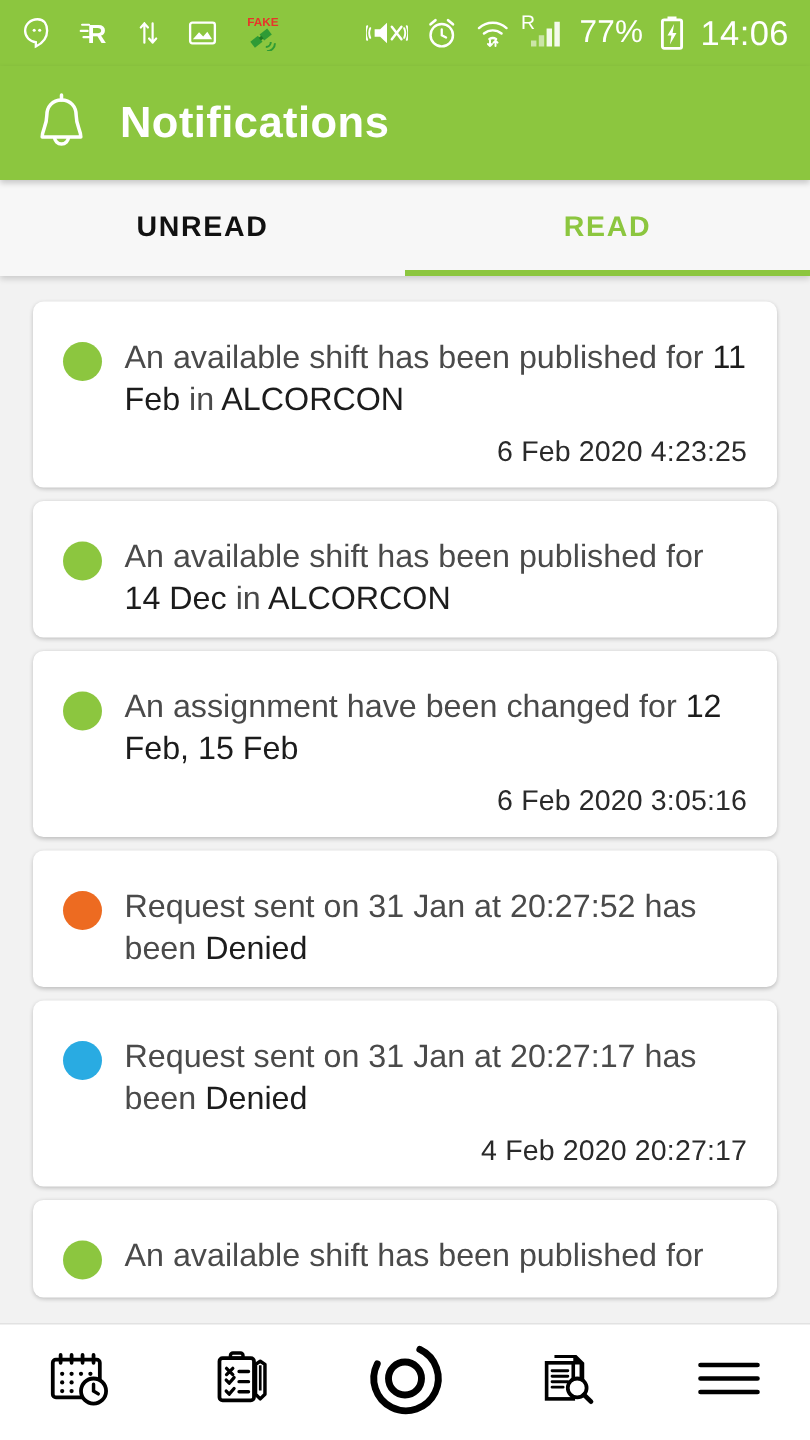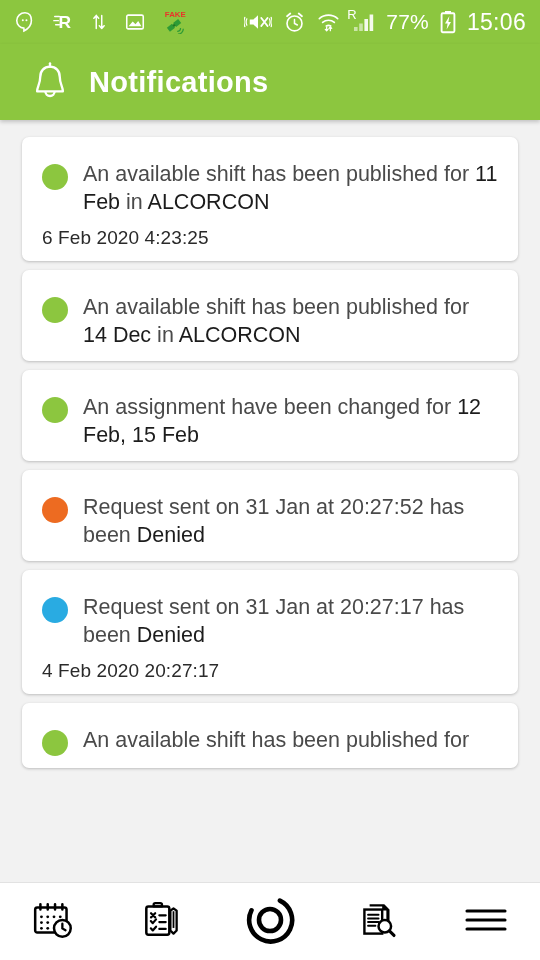--- a/index.html
+++ b/index.html
@@ -72,21 +72,21 @@
     color: #fff;
     line-height: 1;
   }
 
   
   .app-bar {
     height: 76px;
     background: #8CC63F;
     display: flex;
     align-items: center;
-    padding: 0 31px;
+    padding: 0 22px;
     flex: 0 0 auto;
     box-shadow: 0 2px 4px rgba(0,0,0,.20);
     position: relative;
     z-index: 5;
   }
   .app-bar .bell { margin-right: 20px; display: flex; }
   .app-title {
     color: #ffffff;
     font-size: 29px;
     font-weight: bold;
@@ -158,20 +158,21 @@
     line-height: 1.28;
     color: #4a4a4a;
     font-weight: normal;
     flex: 1 1 auto;
   }
   .msg .em {
     color: #1c1c1c;
     font-weight: normal;
   }
   .stamp {
+    text-align: right;
     font-size: 19px;
     color: #2a2a2a;
     margin-top: 11px;
     letter-spacing: .1px;
   }
 
   
   .bottom-nav {
     height: 78px;
     background: #ffffff;
@@ -283,56 +284,65 @@
       <span class="sb-text">77%</span>
 
       <span class="sb-icon">
         <svg width="16" height="24" viewBox="0 0 16 24">
           <rect x="5" y="1" width="6" height="2.2" fill="#ffffff"></rect>
           <rect x="1.6" y="3.2" width="12.8" height="19" rx="1.2" fill="none" stroke="#ffffff" stroke-width="1.9"></rect>
           <path d="M9.4 6 L5 13.6 L7.6 13.6 L6.6 19.6 L11 12 L8.4 12 Z" fill="#ffffff"></path>
         </svg>
       </span>
 
-      <span class="sb-clock">15:06</span>
+      <span class="sb-clock">14:06</span>
     </div>
   </div>
 
   <div class="app-bar">
     <span class="bell">
       <svg width="38" height="40" viewBox="0 0 34 36">
         <path d="M17 4.2 C11.6 4.2 8.2 8.2 8.2 13.4 C8.2 19.6 5.4 22.2 5.4 26.4 L28.6 26.4
                  C28.6 22.2 25.8 19.6 25.8 13.4 C25.8 8.2 22.4 4.2 17 4.2 Z" fill="none" stroke="#ffffff" stroke-width="2.1" stroke-linejoin="round"></path>
         <path d="M17 1.2 L17 4.2" stroke="#ffffff" stroke-width="2.1" stroke-linecap="round"></path>
         <path d="M12.8 26.4 a4.2 4.2 0 0 0 8.4 0" fill="none" stroke="#ffffff" stroke-width="2.1"></path>
       </svg>
     </span>
     <span class="app-title">Notifications</span>
   </div>
 
+  <div class="tabs">
+    <div class="tab">
+      <span>UNREAD</span>
+    </div>
+    <div class="tab active">
+      <span>READ</span>
+    </div>
+  </div>
 
   <div class="list" id="list">
       <div class="card">
         <div class="card-row">
           <span class="dot" style="background: rgb(140, 198, 63);"></span>
           <div class="msg"><span>An available shift has been published for </span><span class="em">11 Feb</span><span> in </span><span class="em">ALCORCON</span></div>
         </div>
         <div class="stamp">6 Feb 2020 4:23:25</div>
       </div>
       <div class="card">
         <div class="card-row">
           <span class="dot" style="background: rgb(140, 198, 63);"></span>
           <div class="msg"><span>An available shift has been published for </span><span class="em">14 Dec</span><span> in </span><span class="em">ALCORCON</span></div>
         </div>
       </div>
       <div class="card">
         <div class="card-row">
           <span class="dot" style="background: rgb(140, 198, 63);"></span>
           <div class="msg"><span>An assignment have been changed for </span><span class="em">12 Feb, 15 Feb</span></div>
         </div>
+        <div class="stamp">6 Feb 2020 3:05:16</div>
       </div>
       <div class="card">
         <div class="card-row">
           <span class="dot" style="background: rgb(237, 107, 33);"></span>
           <div class="msg"><span>Request sent on 31 Jan at 20:27:52 has been </span><span class="em">Denied</span></div>
         </div>
       </div>
       <div class="card">
         <div class="card-row">
           <span class="dot" style="background: rgb(41, 171, 226);"></span>

